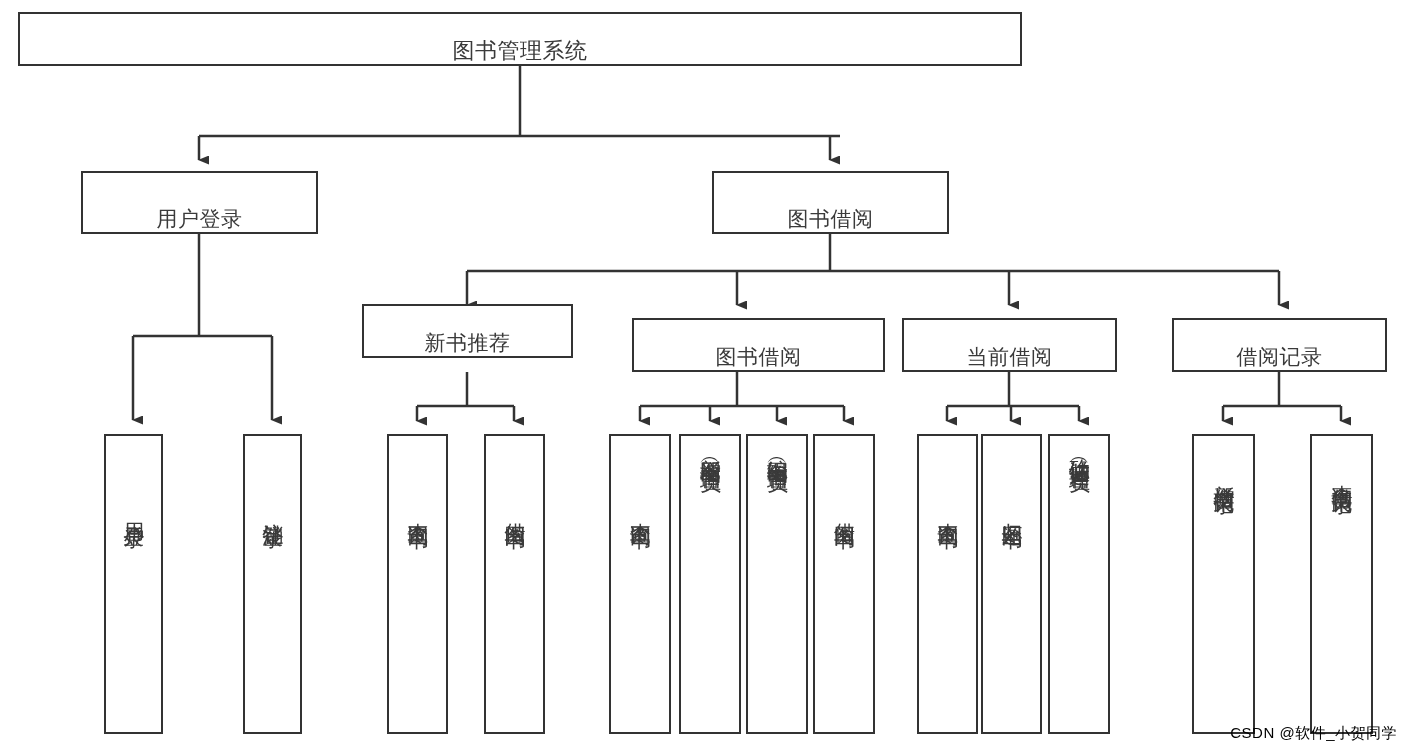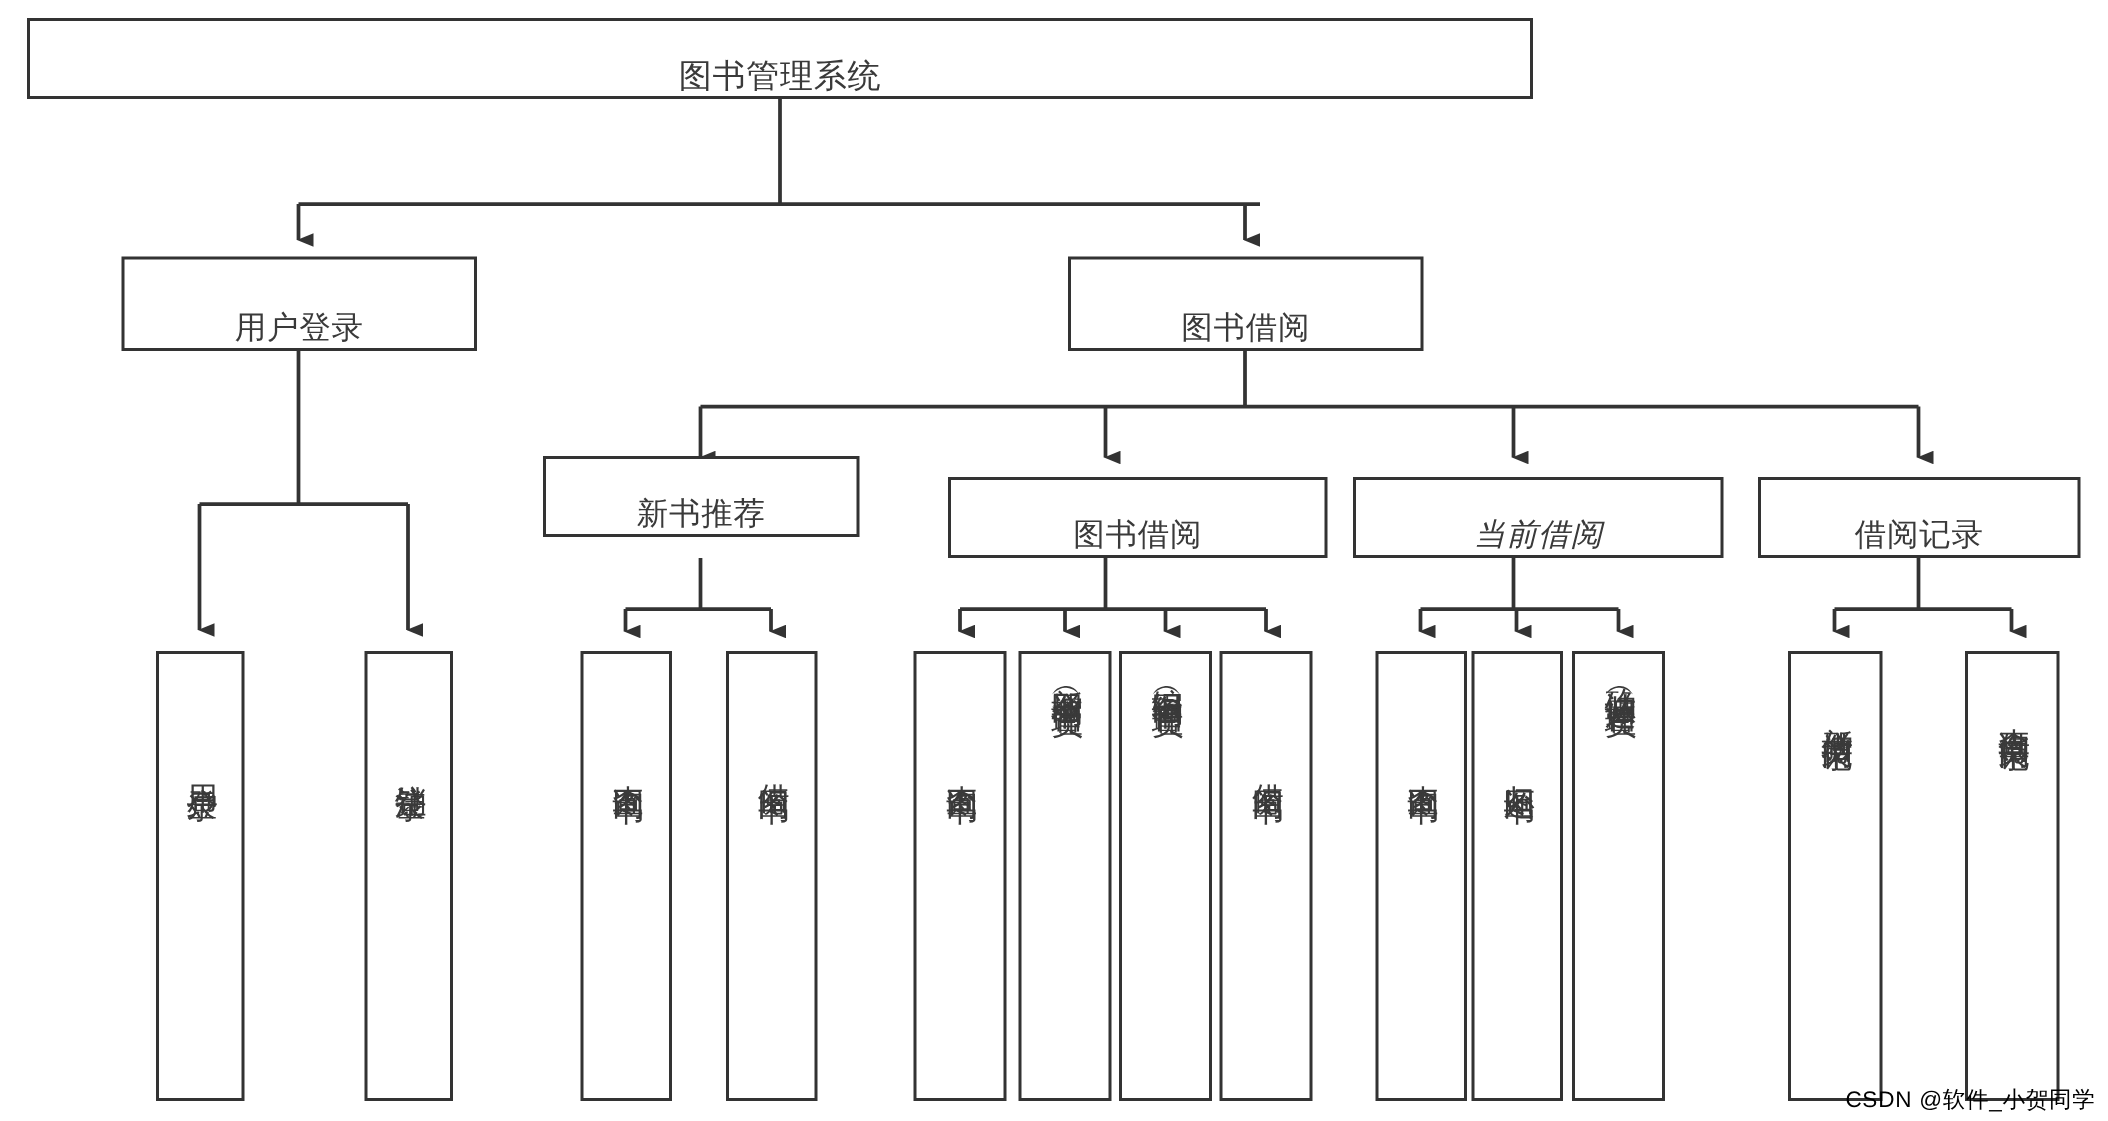--- a/index.html
+++ b/index.html
@@ -134,21 +134,21 @@
   <div class="node horiz" style="left:712px; top:171px; width:237px; height:63px;">
     <span class="label">图书借阅</span>
   </div>
 
   <div class="node horiz" style="left:362px; top:304px; width:211px; height:54px;">
     <span class="label">新书推荐</span>
   </div>
   <div class="node horiz" style="left:632px; top:318px; width:253px; height:54px;">
     <span class="label">图书借阅</span>
   </div>
-  <div class="node horiz" style="left:902px; top:318px; width:247px; height:54px;font-style:italic;">
+  <div class="node horiz" style="left:902px; top:318px; width:215px; height:54px;">
     <span class="label">当前借阅</span>
   </div>
   <div class="node horiz" style="left:1172px; top:318px; width:215px; height:54px;">
     <span class="label">借阅记录</span>
   </div>
 
   <div class="node vert" style="left:104px; top:434px; width:59px; height:300px; padding-top:70px;">
     <span class="label">用户登录</span>
   </div>
   <div class="node vert" style="left:243px; top:434px; width:59px; height:300px; padding-top:70px;">

